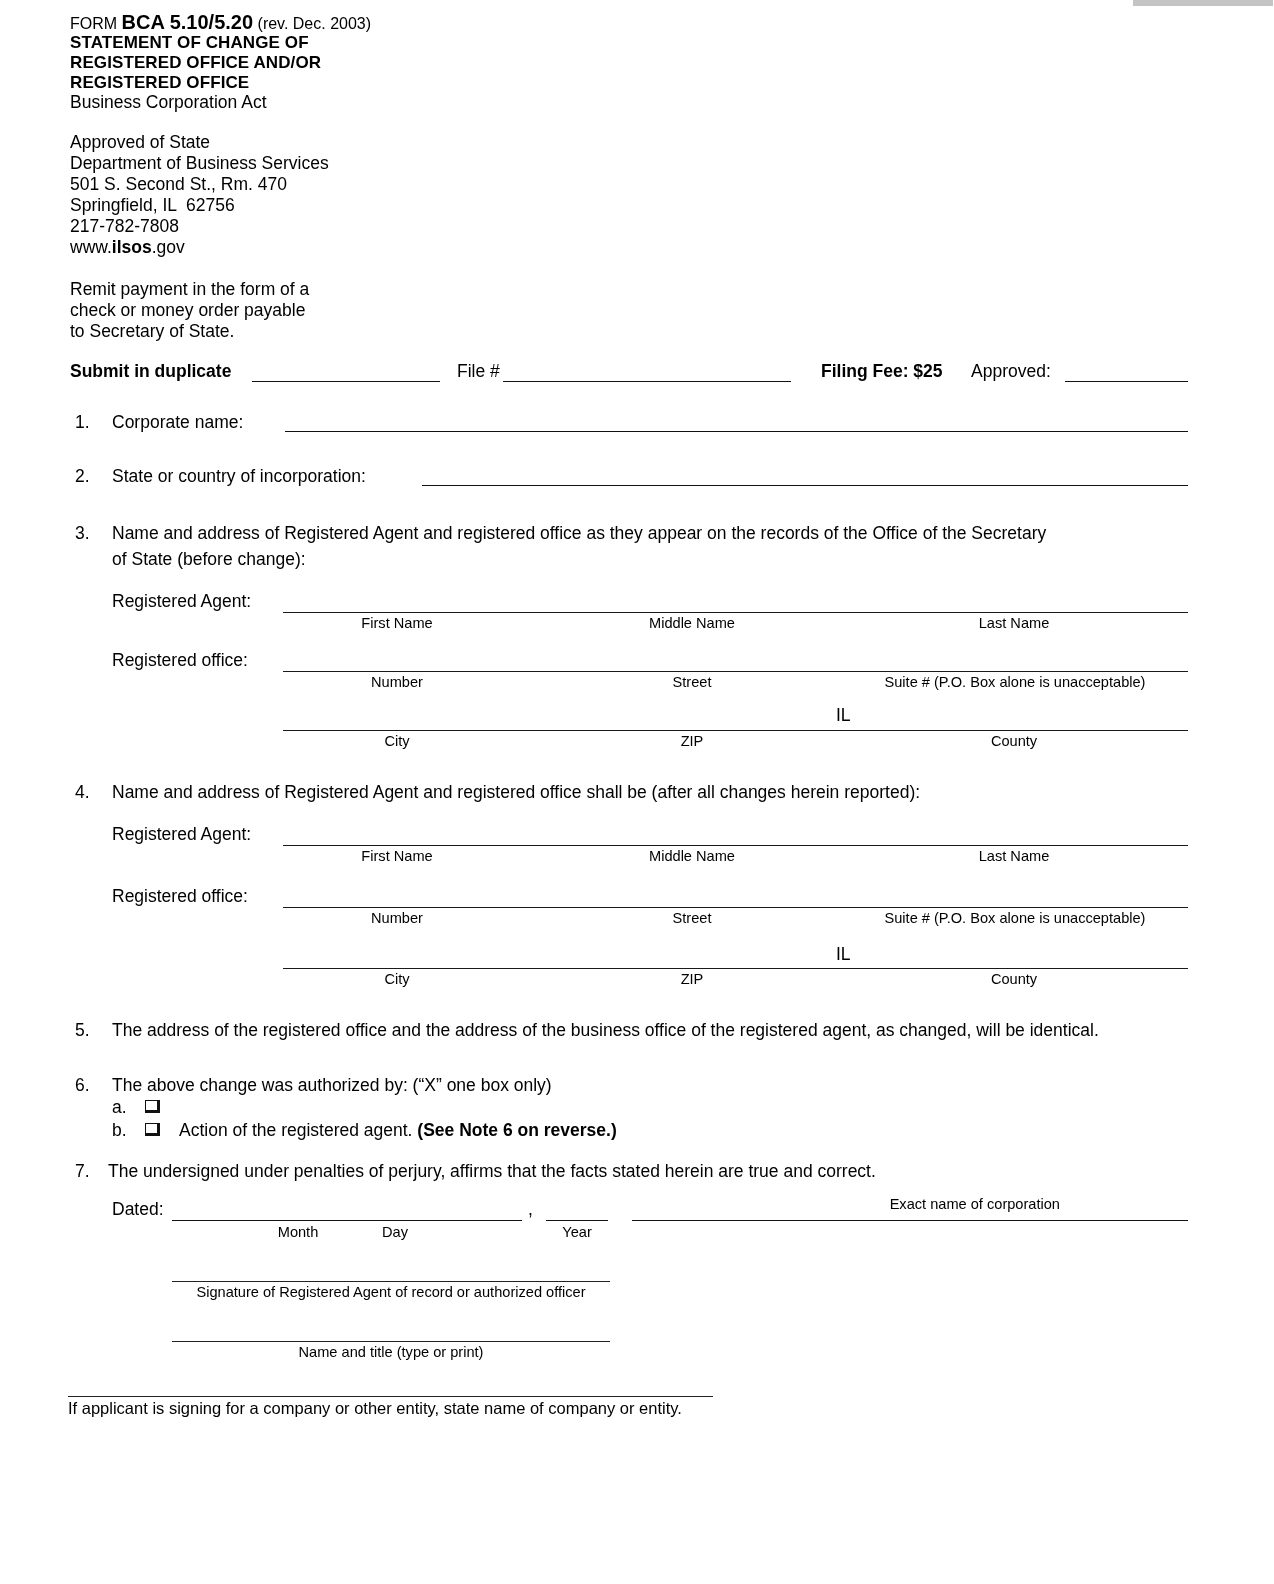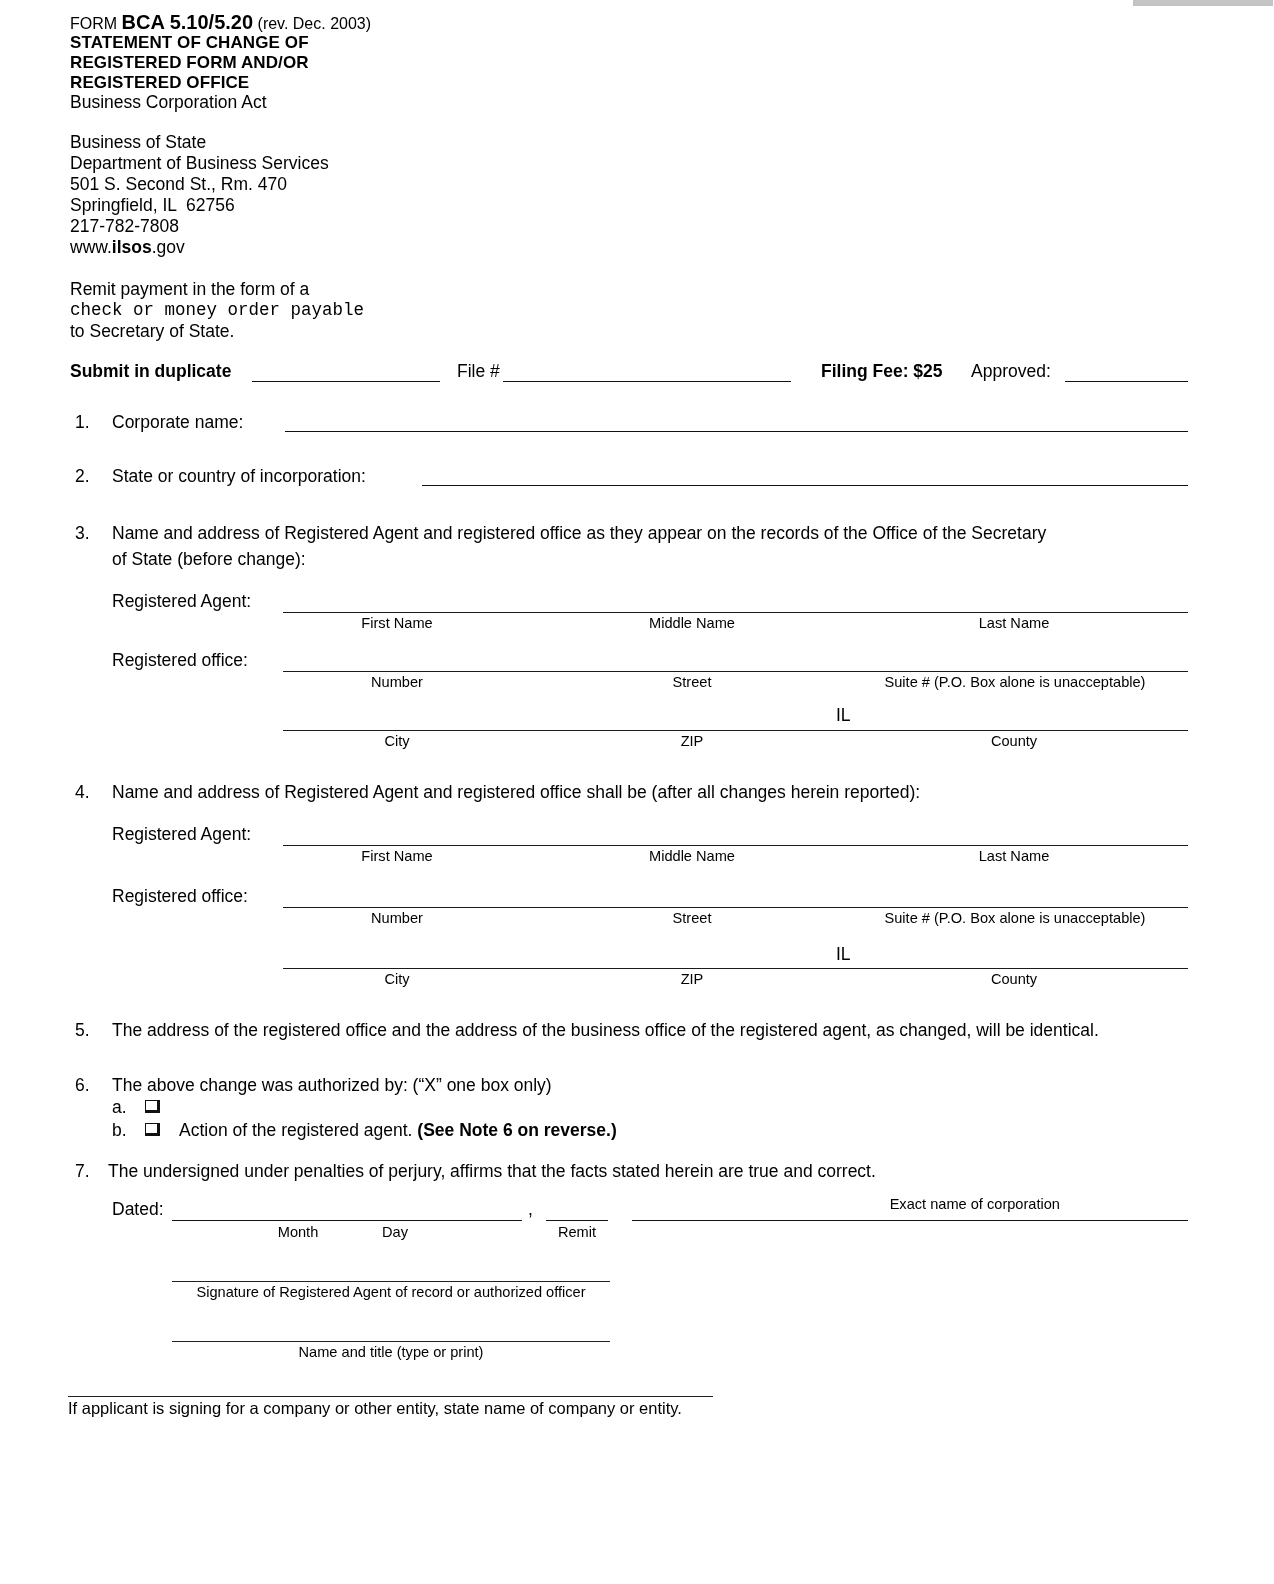--- a/index.html
+++ b/index.html
@@ -61,33 +61,33 @@
 </head>
 <body>
 
 <div class="page">
 
   <div class="scan-artifact"></div>
 
   <div class="t f17" id="hdr-form" style="left:70px;top:12px;"><span class="sm">FORM </span><span class="b" style="font-size:20px;">BCA 5.10/5.20</span><span class="sm"> (rev. Dec. 2003)</span></div>
 
   <div class="t title-line" style="top:34px;">STATEMENT OF CHANGE OF</div>
-  <div class="t title-line" style="top:54px;">REGISTERED FORM AND/OR</div>
+  <div class="t title-line" style="top:54px;">REGISTERED OFFICE AND/OR</div>
   <div class="t title-line" style="top:74px;">REGISTERED OFFICE</div>
   <div class="t f17" style="left:70px;top:94px;">Business Corporation Act</div>
 
-  <div class="t f17" style="left:70px;top:134px;">Business of State</div>
+  <div class="t f17" style="left:70px;top:134px;">Approved of State</div>
   <div class="t f17" style="left:70px;top:155px;">Department of Business Services</div>
   <div class="t f17" style="left:70px;top:176px;">501 S. Second St., Rm. 470</div>
   <div class="t f17" style="left:70px;top:197px;text-align:right;">Springfield, IL  62756</div>
   <div class="t f17" style="left:70px;top:218px;">217-782-7808</div>
   <div class="t f17" style="left:70px;top:239px;"><span>www.</span><span class="b">ilsos</span><span>.gov</span></div>
 
   <div class="t f17" style="left:70px;top:281px;">Remit payment in the form of a</div>
-  <div class="t f17" style="left:70px;top:302px;font-family:Liberation Mono, monospace;">check or money order payable</div>
+  <div class="t f17" style="left:70px;top:302px;">check or money order payable</div>
   <div class="t f17" style="left:70px;top:323px;">to Secretary of State.</div>
 
   <div class="t f17 b" style="left:70px;top:363px;">Submit in duplicate</div>
   <div class="rule-dash" style="left:252px;top:381px;width:188px;"></div>
 
   <div class="t f17" style="left:457px;top:363px;">File #</div>
   <div class="rule-dash" style="left:503px;top:381px;width:288px;"></div>
 
   <div class="t f17 b" style="left:821px;top:363px;">Filing Fee: $25</div>
   <div class="t f17" style="left:971px;top:363px;">Approved:</div>
@@ -161,21 +161,21 @@
   <div class="itemtext" style="left:108px;top:1161px;">The undersigned under penalties of perjury, affirms that the facts stated herein are true and correct.</div>
 
   <div class="t f17" style="left:112px;top:1201px;">Dated:</div>
   <div class="rule-dash" style="left:172px;top:1220px;width:350px;"></div>
   <div class="t f17" style="left:528px;top:1201px;">,</div>
   <div class="rule-dash" style="left:546px;top:1220px;width:62px;"></div>
   <div class="rule-dash" style="left:632px;top:1220px;width:556px;"></div>
 
   <div class="cap" style="left:248px;top:1224px;width:100px;">Month</div>
   <div class="cap" style="left:345px;top:1224px;width:100px;">Day</div>
-  <div class="cap" style="left:527px;top:1224px;width:100px;">Remit</div>
+  <div class="cap" style="left:527px;top:1224px;width:100px;">Year</div>
   <div class="cap" style="left:760px;top:1196px;width:300px;text-align:right;">Exact name of corporation</div>
 
   <div class="rule-thin" style="left:172px;top:1281px;width:438px;"></div>
   <div class="cap" style="left:172px;top:1284px;width:438px;">Signature of Registered Agent of record or authorized officer</div>
 
   <div class="rule-thin" style="left:172px;top:1341px;width:438px;"></div>
   <div class="cap" style="left:172px;top:1344px;width:438px;">Name and title (type or print)</div>
 
   <div class="rule-thin" style="left:68px;top:1396px;width:645px;"></div>
   <div class="t f16" style="left:68px;top:1400px;">If applicant is signing for a company or other entity, state name of company or entity.</div>

